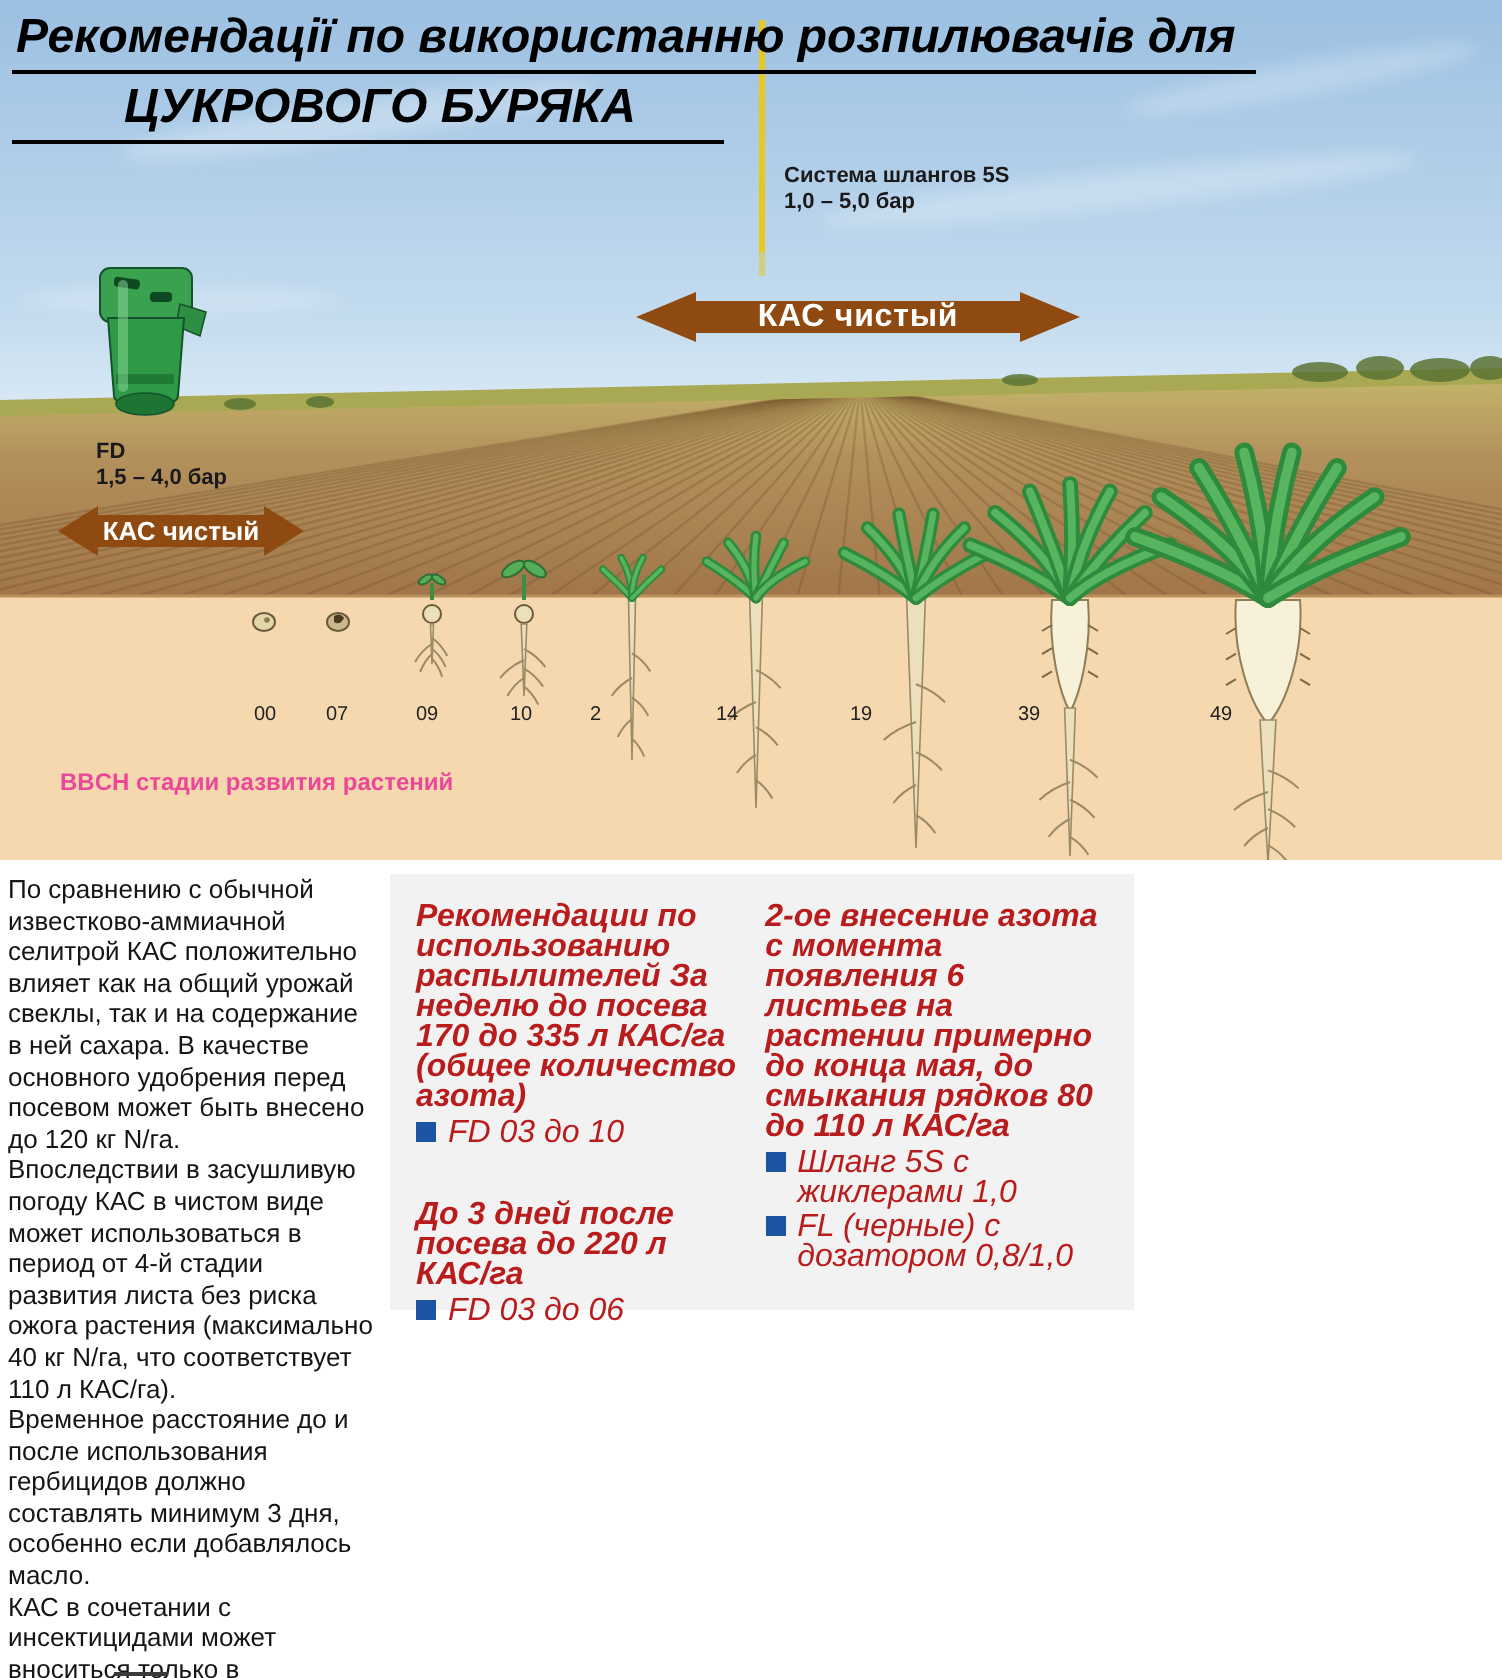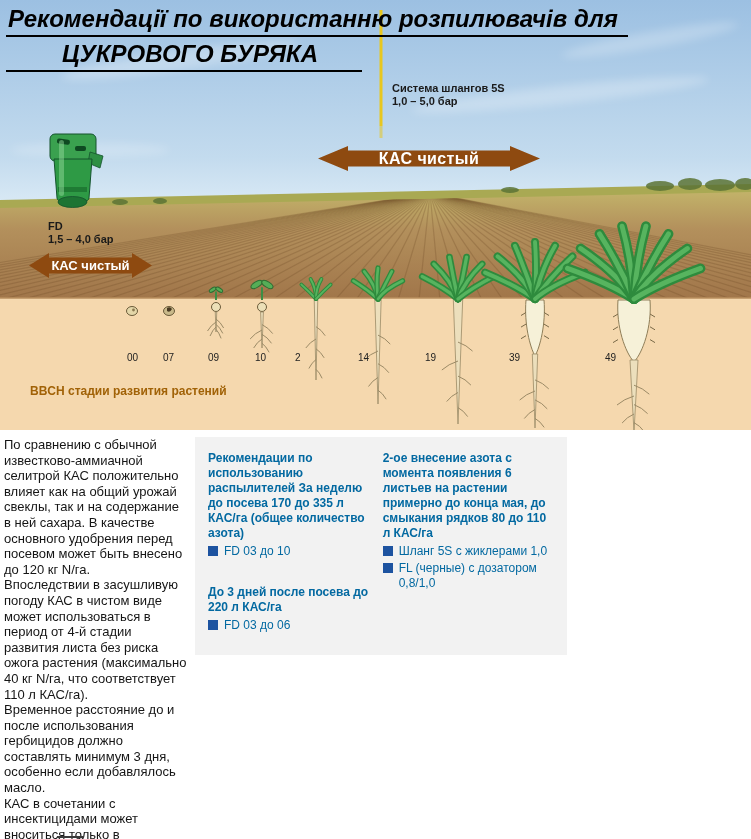--- a/index.html
+++ b/index.html
@@ -15,27 +15,27 @@
   .scene-label{font-weight:bold;font-size:11px;line-height:13px;color:#1a1a1a;white-space:nowrap;}
   #hose-label{left:392px;top:82px;}
   #nozzle-label{left:48px;top:220px;}
   .kas-arrow{display:flex;align-items:center;justify-content:center;
              background:var(--arrow-brown,#8e4a10);color:#fff;font-weight:bold;}
   #arrow-top{left:318px;top:146px;width:222px;height:25px;font-size:16px;letter-spacing:.4px;
      clip-path:polygon(0 50%,30px 0,30px 18%,calc(100% - 30px) 18%,calc(100% - 30px) 0,100% 50%,calc(100% - 30px) 100%,calc(100% - 30px) 82%,30px 82%,30px 100%);}
   #arrow-left{left:29px;top:253px;width:123px;height:25px;font-size:13px;
      clip-path:polygon(0 50%,20px 0,20px 18%,calc(100% - 20px) 18%,calc(100% - 20px) 0,100% 50%,calc(100% - 20px) 100%,calc(100% - 20px) 82%,20px 82%,20px 100%);}
   .stage-num{position:absolute;top:352px;z-index:3;font-size:10px;color:#222;}
-  #stages-caption{left:30px;top:384px;font-weight:bold;font-size:12px;color:#a16207;text-align:center;}
+  #stages-caption{left:30px;top:384px;font-weight:bold;font-size:12px;color:#ec4899;text-align:center;}
   
   #left-col{position:absolute;left:4px;top:437px;width:184px;font-size:13px;line-height:15.6px;color:#151515;}
   #left-col p{margin:0;}
   #grey-box{position:absolute;left:195px;top:437px;width:372px;height:218px;background:#f2f2f2;
             box-sizing:border-box;padding:14px 10px 0 13px;display:flex;gap:14px;}
-  .rec-col{font-size:12px;line-height:15px;color:#0369a1;}
+  .rec-col{font-size:16px;line-height:15px;color:#b91c1c;font-style:italic;}
   .rec-col.c1{width:164px;}
   .rec-col.c2{width:178px;}
   .rec-head{font-weight:bold;margin:0 0 3px 0;}
   .rec-head.second{margin-top:26px;}
   .bullet{display:flex;gap:6px;margin:2px 0;}
   .bullet .sq{flex:none;width:10px;height:10px;margin-top:2px;background:var(--accent-blue,#1d53a0);}
   #frag{position:absolute;left:57px;top:836px;width:27px;height:2px;background:#3a3a3a;}
 </style>
 </head>
 <body>

